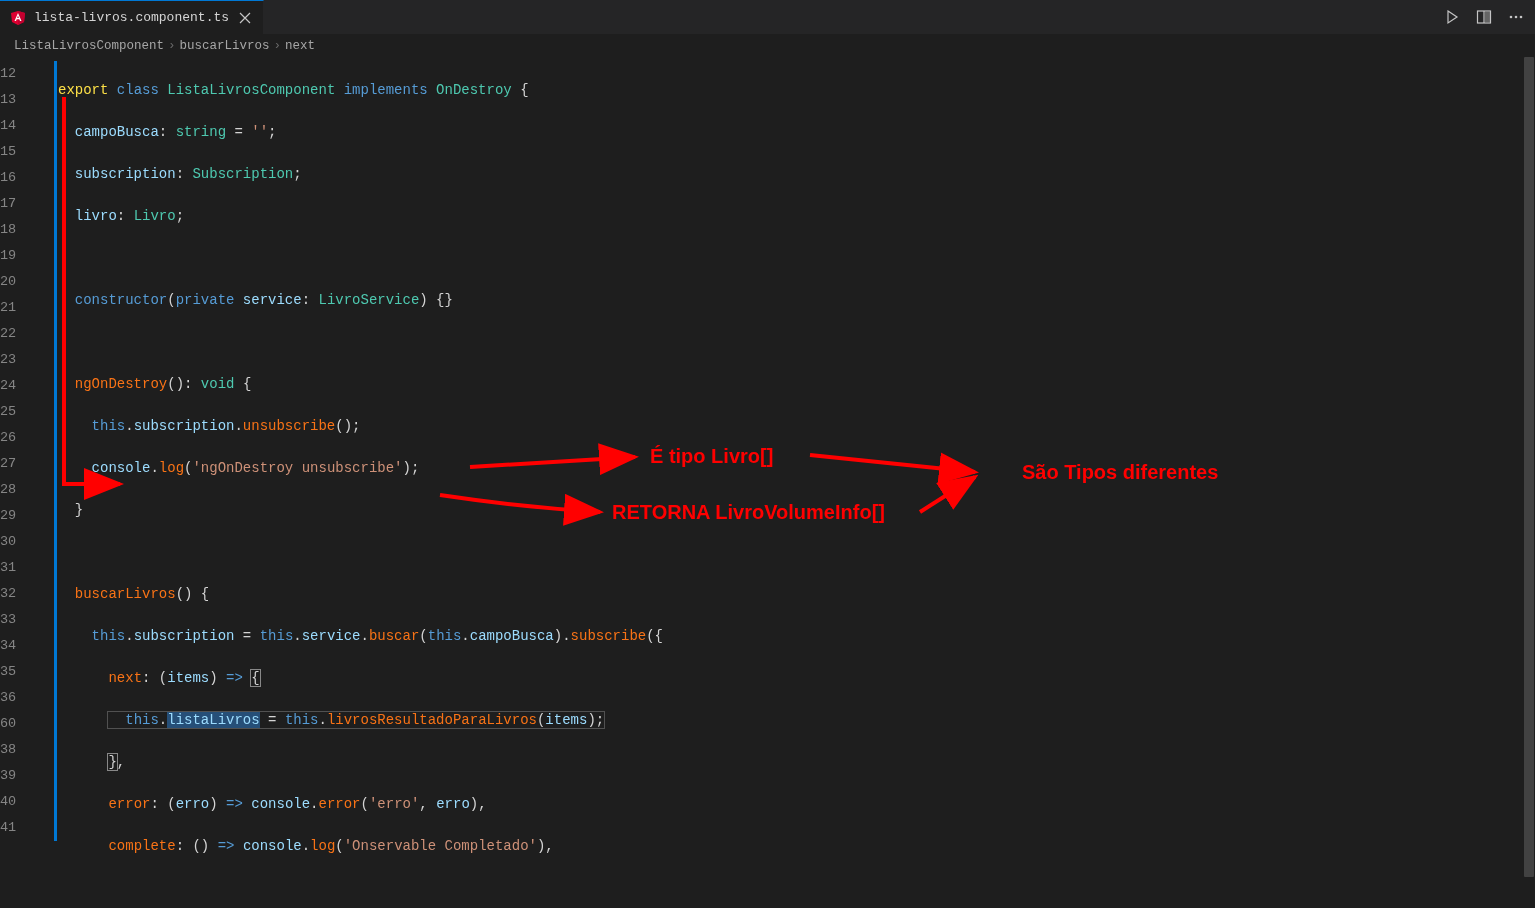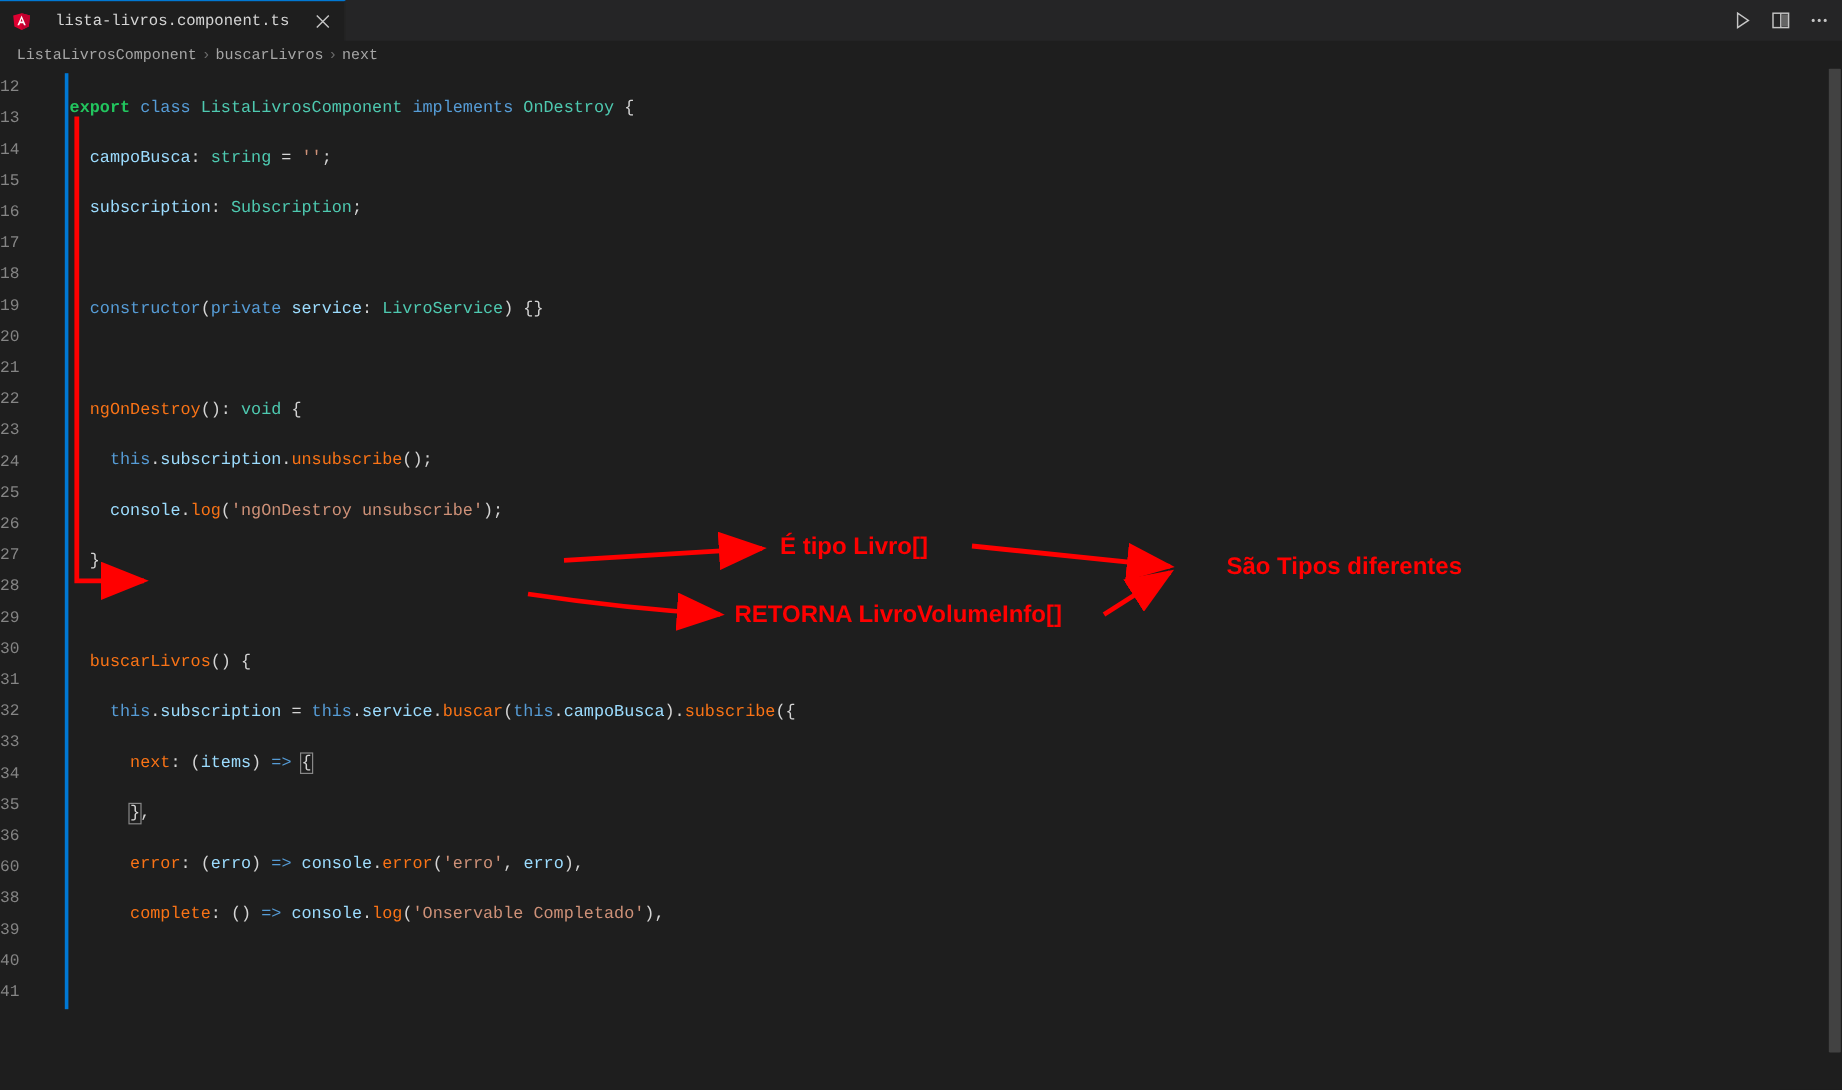--- a/index.html
+++ b/index.html
@@ -21,21 +21,21 @@
     border-bottom: 1px solid #1e1e1e;
   }
   .tab {
     display: flex;
     align-items: center;
     padding: 0 10px;
     background: #1e1e1e;
     border-right: 1px solid #252526;
     border-top: 1px solid #0078d4;
     font-size: 13px;
-    gap: 20px;
+    gap: 8px;
   }
   .tab-icon {
     width: 16px; height: 16px;
     display: flex; align-items: center; justify-content: center;
   }
   .tab-close {
     width: 16px; height: 16px;
     display: flex; align-items: center; justify-content: center;
     font-size: 14px;
     color: #c5c5c5;
@@ -95,21 +95,21 @@
   }
   .modified-bar {
     position: absolute;
     left: 54px;
     top: 4px;
     width: 3px;
     background: #0078d4;
     z-index: 1;
   }
   .kw { color: #569cd6; }
-  .kw2 { color: #22c55e; font-weight: bold; }
+  .kw2 { color: #fde047; }
   .cls { color: #4ec9b0; }
   .fn { color: #f97316; }
   .prop { color: #9cdcfe; }
   .str { color: #ce9178; }
   .punct { color: #d4d4d4; }
   .sel { background: #264f78; }
   .sel2 { background: #3a3d41; }
   .cursor-box { outline: 1px solid #515151; }
   .bracket-hl { outline: 1px solid #888; }
 
@@ -215,31 +215,33 @@
     <div class="line-number">38</div>
     <div class="line-number">39</div>
     <div class="line-number">40</div>
     <div class="line-number">41</div>
   </div>
 
   <div class="code-area">
 <div class="code-line"><span class="kw2">export</span> <span class="kw">class</span> <span class="cls">ListaLivrosComponent</span> <span class="kw">implements</span> <span class="cls">OnDestroy</span> <span class="punct">{</span></div>
 <div class="code-line">  <span class="prop">campoBusca</span><span class="punct">:</span> <span class="cls">string</span> <span class="punct">=</span> <span class="str">''</span><span class="punct">;</span></div>
 <div class="code-line">  <span class="prop">subscription</span><span class="punct">:</span> <span class="cls">Subscription</span><span class="punct">;</span></div>
+<div class="code-line">  <span class="prop">livro</span><span class="punct">:</span> <span class="cls">Livro</span><span class="punct">;</span></div>
 <div class="code-line"></div>
 <div class="code-line">  <span class="kw">constructor</span><span class="punct">(</span><span class="kw">private</span> <span class="prop">service</span><span class="punct">:</span> <span class="cls">LivroService</span><span class="punct">) {}</span></div>
 <div class="code-line"></div>
 <div class="code-line">  <span class="fn">ngOnDestroy</span><span class="punct">():</span> <span class="cls">void</span> <span class="punct">{</span></div>
 <div class="code-line">    <span class="kw">this</span><span class="punct">.</span><span class="prop">subscription</span><span class="punct">.</span><span class="fn">unsubscribe</span><span class="punct">();</span></div>
 <div class="code-line">    <span class="prop">console</span><span class="punct">.</span><span class="fn">log</span><span class="punct">(</span><span class="str">'ngOnDestroy unsubscribe'</span><span class="punct">);</span></div>
 <div class="code-line">  <span class="punct">}</span></div>
 <div class="code-line"></div>
 <div class="code-line">  <span class="fn">buscarLivros</span><span class="punct">() {</span></div>
 <div class="code-line">    <span class="kw">this</span><span class="punct">.</span><span class="prop">subscription</span> <span class="punct">=</span> <span class="kw">this</span><span class="punct">.</span><span class="prop">service</span><span class="punct">.</span><span class="fn">buscar</span><span class="punct">(</span><span class="kw">this</span><span class="punct">.</span><span class="prop">campoBusca</span><span class="punct">).</span><span class="fn">subscribe</span><span class="punct">({</span></div>
 <div class="code-line">      <span class="fn">next</span><span class="punct">: (</span><span class="prop">items</span><span class="punct">)</span> <span class="kw">=&gt;</span> <span class="punct bracket-hl">{</span></div>
+<div class="code-line">      <span class="cursor-box">  <span class="kw">this</span><span class="punct">.</span><span class="prop sel">listaLivros</span> <span class="punct">=</span> <span class="kw">this</span><span class="punct">.</span><span class="fn">livrosResultadoParaLivros</span><span class="punct">(</span><span class="prop">items</span><span class="punct">);</span></span></div>
 <div class="code-line">      <span class="punct bracket-hl">}</span><span class="punct">,</span></div>
 <div class="code-line">      <span class="fn">error</span><span class="punct">: (</span><span class="prop">erro</span><span class="punct">)</span> <span class="kw">=&gt;</span> <span class="prop">console</span><span class="punct">.</span><span class="fn">error</span><span class="punct">(</span><span class="str">'erro'</span><span class="punct">, </span><span class="prop">erro</span><span class="punct">),</span></div>
 <div class="code-line">      <span class="fn">complete</span><span class="punct">: ()</span> <span class="kw">=&gt;</span> <span class="prop">console</span><span class="punct">.</span><span class="fn">log</span><span class="punct">(</span><span class="str">'Onservable Completado'</span><span class="punct">),</span></div>
 
 
 
 
 
 
 

